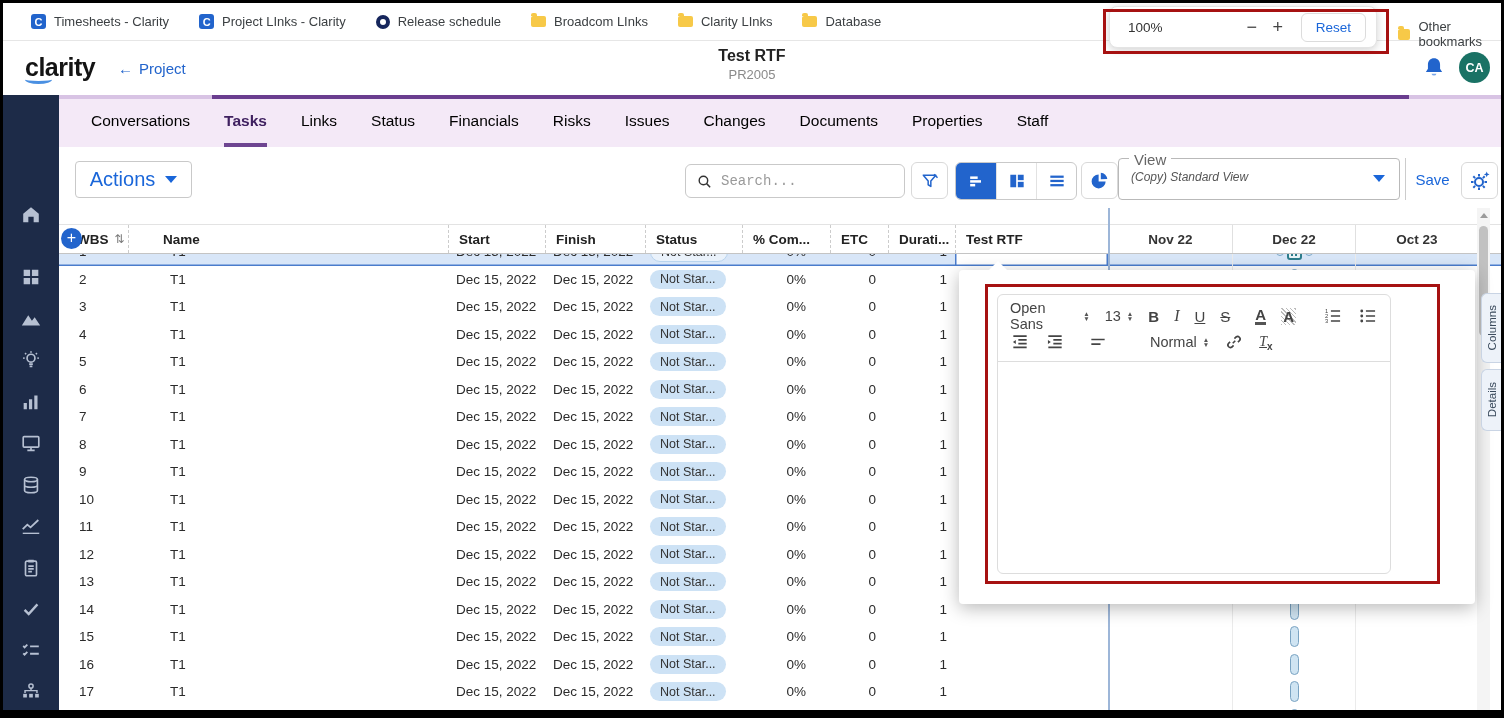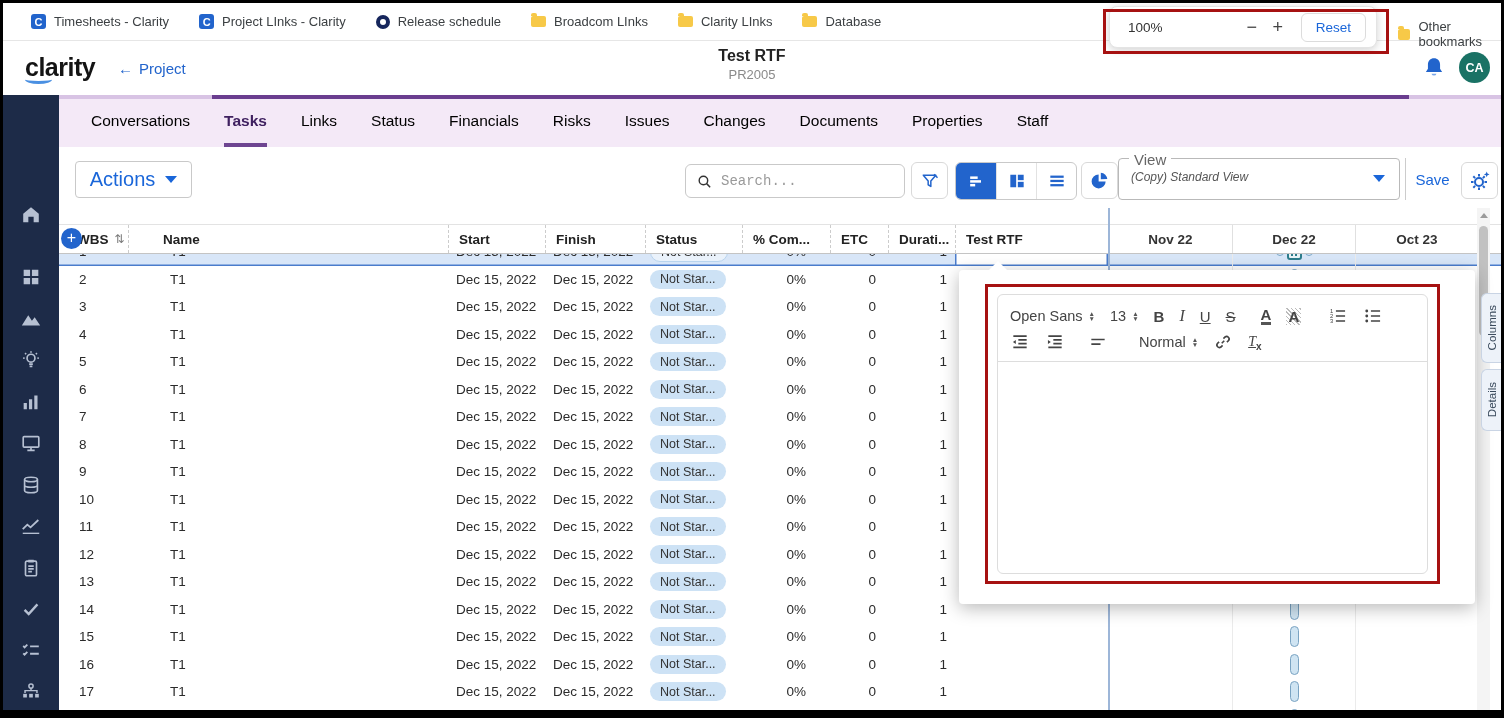--- a/index.html
+++ b/index.html
@@ -107,21 +107,21 @@
   
   .sidetab{position:absolute;left:1478px;width:20px;background:#edf2f9;border:1px solid #c9d4e4;border-right:none;border-radius:6px 0 0 6px;display:flex;align-items:center;justify-content:center;z-index:12;cursor:pointer;}
   .sidetab span{writing-mode:vertical-rl;transform:rotate(180deg);font-size:11.5px;color:#3a4a5c;}
   .st-columns{top:290px;height:70px;}
   .st-details{top:366px;height:62px;}
 
   
   .rtepop{position:absolute;left:956px;top:267px;width:516px;height:334px;background:#fff;border-radius:4px;box-shadow:0 4px 18px rgba(0,0,0,.28);z-index:10;}
   .rtepop .caret{position:absolute;left:30px;top:-9px;width:0;height:0;border-left:9px solid transparent;border-right:9px solid transparent;border-bottom:9px solid #fff;}
   .red-box-rte{position:absolute;left:26px;top:14px;width:455px;height:300px;border:3px solid #a61111;z-index:11;pointer-events:none;}
-  .editor{position:absolute;left:38px;top:24px;width:431px;height:280px;border:1px solid #ddd;border-radius:6px;overflow:hidden;background:#fff;}
+  .editor{position:absolute;left:38px;top:24px;width:394px;height:280px;border:1px solid #ddd;border-radius:6px;overflow:hidden;background:#fff;}
   .rte-toolbar{border-bottom:1px solid #ddd;padding:8px 12px 6px;}
   .rte-row{display:flex;align-items:center;gap:15px;height:26px;color:#444;}
   .rte-sel{display:flex;align-items:center;gap:6px;font-size:14.5px;color:#444;cursor:pointer;}
   .updn{display:flex;flex-direction:column;font-size:6.5px;line-height:5px;color:#555;}
   .rte-b{font-weight:800;font-size:15px;cursor:pointer;}
   .rte-i{font-style:italic;font-family:"Liberation Serif",serif;font-size:16px;cursor:pointer;}
   .rte-u{text-decoration:underline;font-size:15px;cursor:pointer;}
   .rte-s{text-decoration:line-through;font-size:15px;cursor:pointer;}
   .rte-a{font-size:15px;font-weight:700;border-bottom:3px solid #555;line-height:15px;cursor:pointer;margin-left:10px;}
   .rte-ah{font-size:15px;font-weight:700;padding:0 2px;background:repeating-linear-gradient(45deg,#bbb 0 1px,transparent 1px 3px);cursor:pointer;}
@@ -776,21 +776,21 @@
             <svg viewBox="0 0 24 24">
                   <path d="M4 5h16M10 9.5h10M10 14h10M4 18.5h16" stroke="#444" stroke-width="2"></path>
                   <path d="M3.5 9.5L7 12l-3.5 2.5z" fill="#444"></path>
                 </svg>
           </span>
           <span class="rte-ico" style="margin-left:8px">
             <svg viewBox="0 0 24 24">
                   <path d="M4 9h16M4 14.5h11" stroke="#444" stroke-width="2"></path>
                 </svg>
           </span>
-          <span class="rte-sel" style="margin-left:16px">
+          <span class="rte-sel" style="margin-left:27px">
                 <span>Normal</span>
                 <span class="updn">
                   <span>▲</span>
                   <span>▼</span>
                 </span>
               </span>
           <span class="rte-ico">
             <svg viewBox="0 0 24 24">
                   <path d="M10.5 13.5l3-3" stroke="#444" stroke-width="2"></path>
                   <path d="M12.5 8l2-2a3 3 0 0 1 4.2 4.2l-2 2" fill="none" stroke="#444" stroke-width="2"></path>

